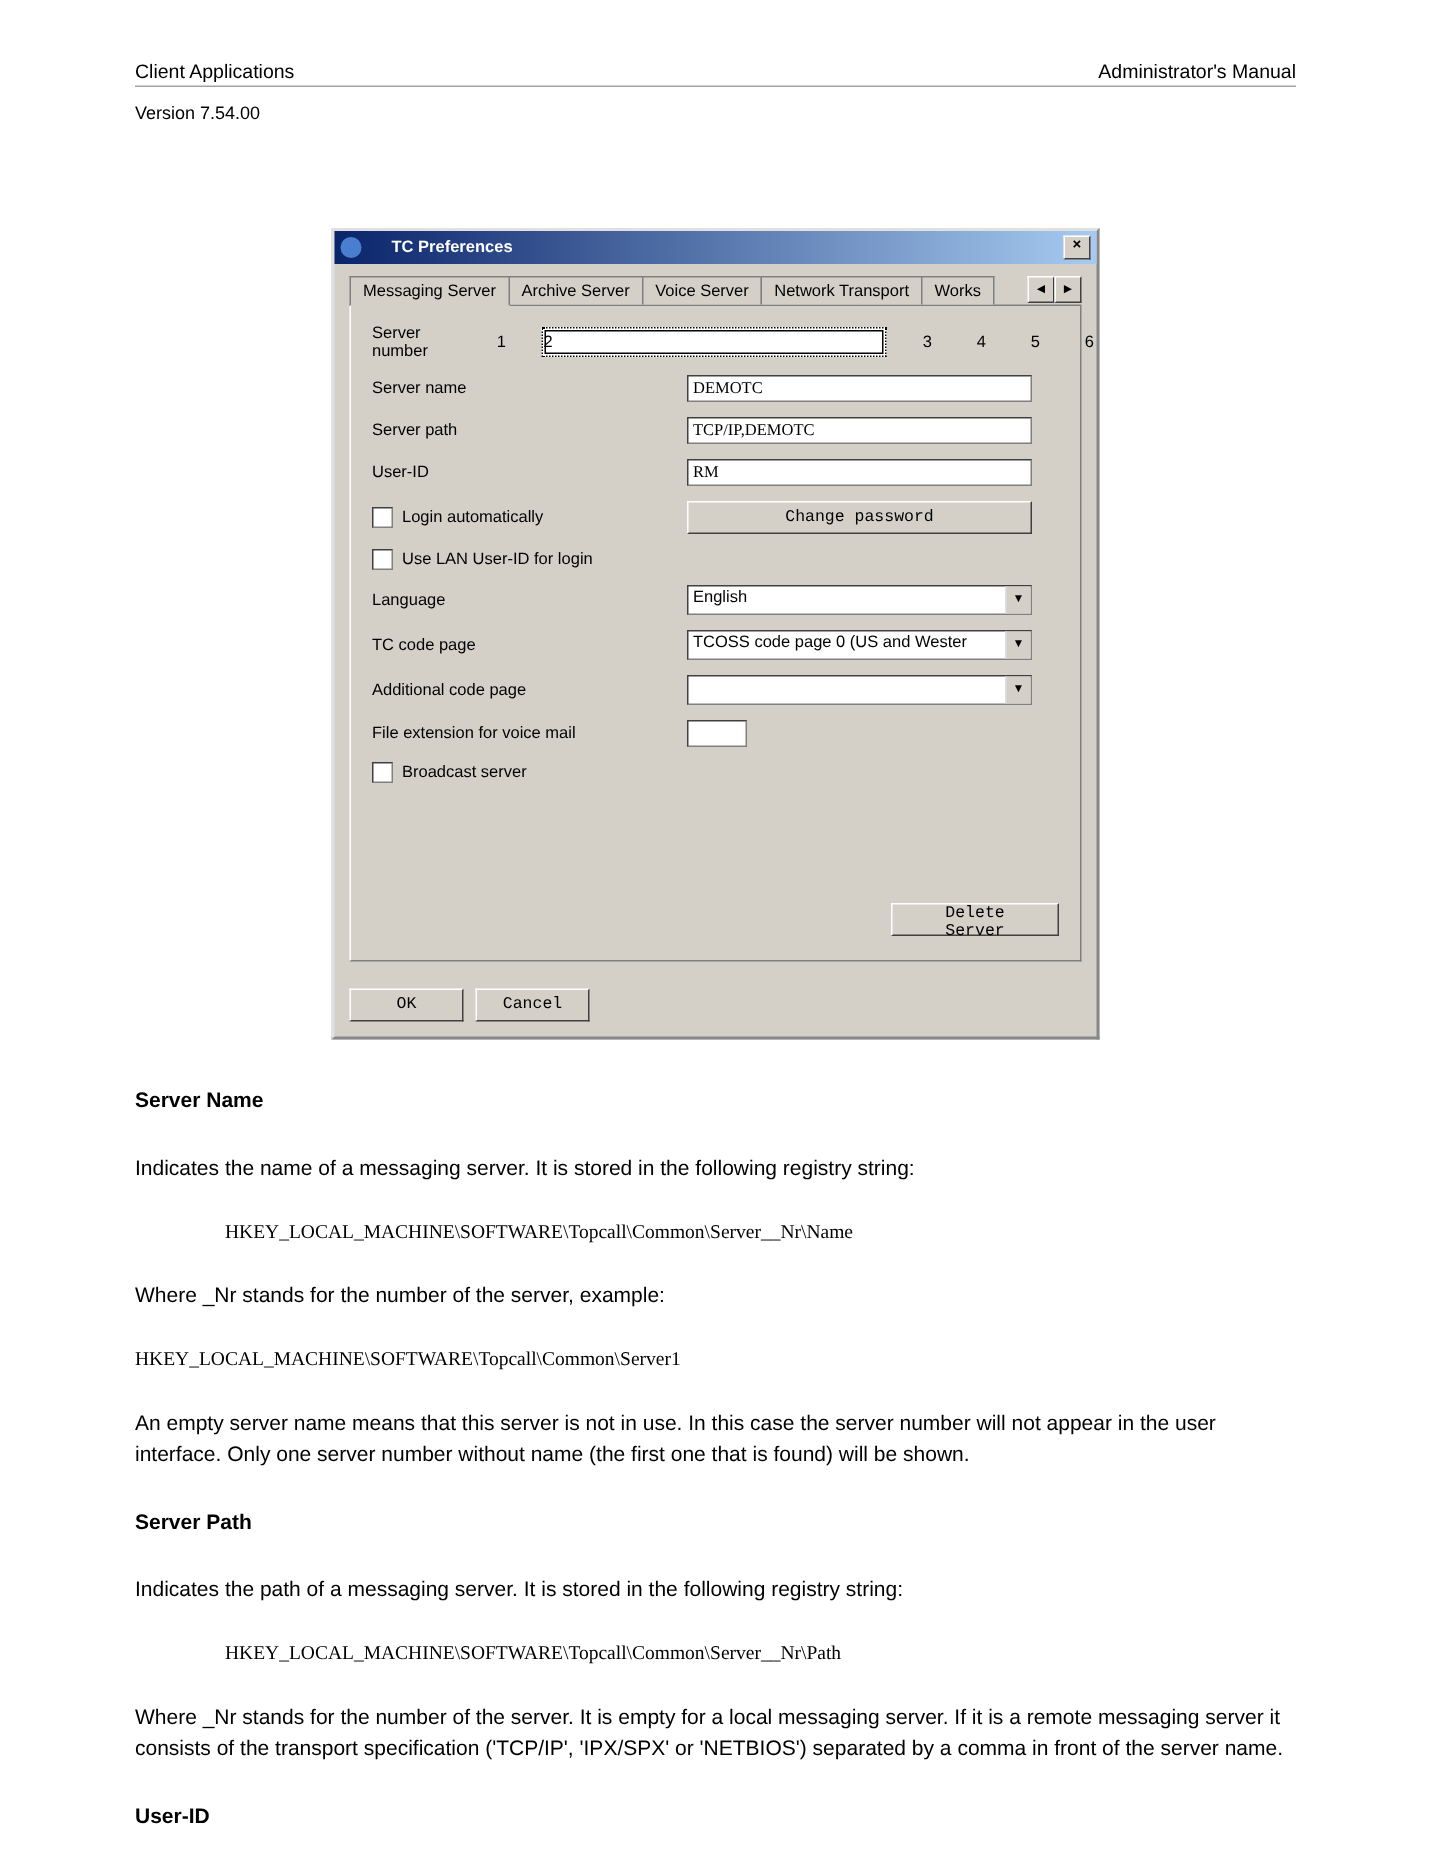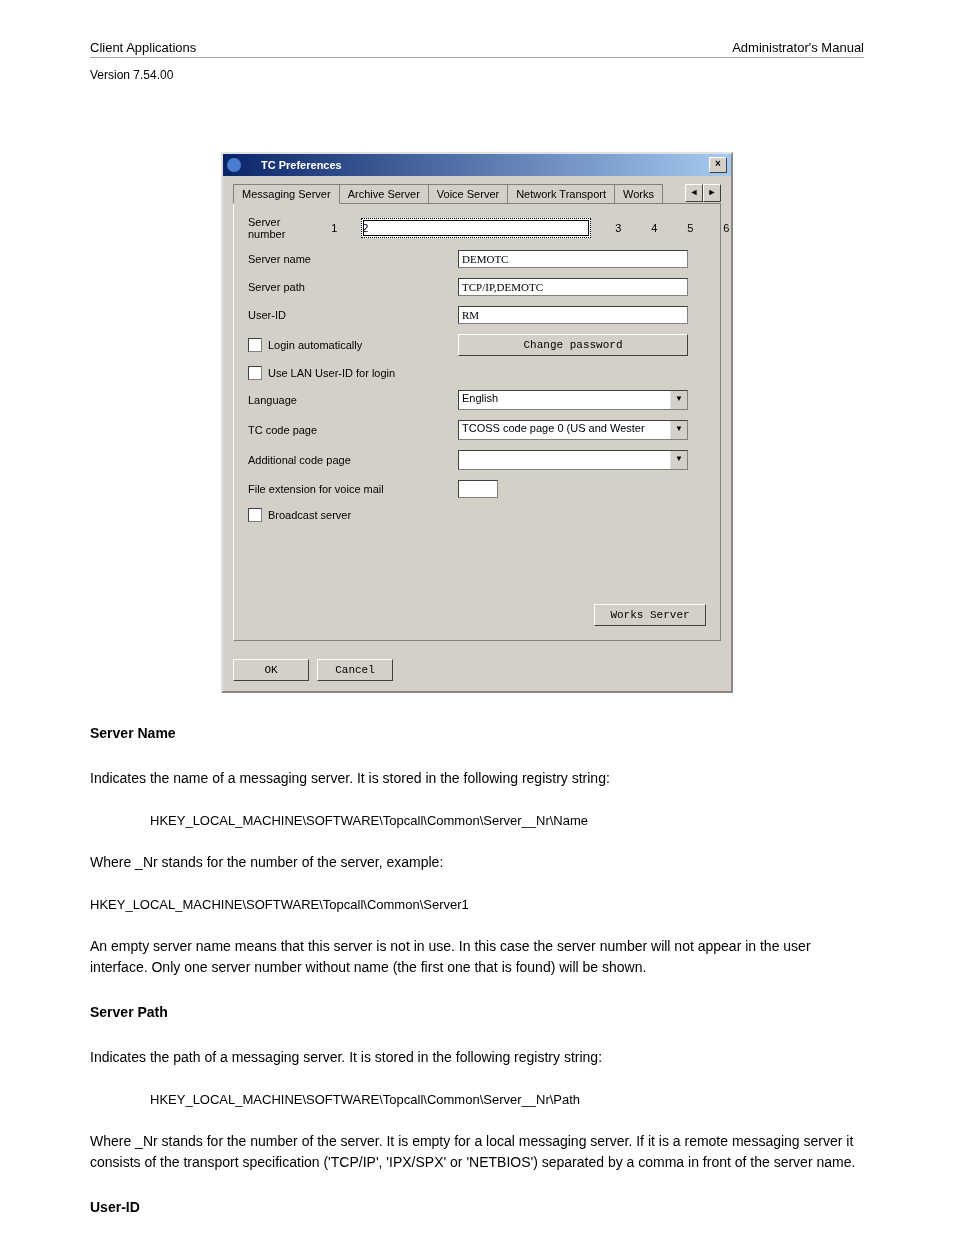--- a/index.html
+++ b/index.html
@@ -26,21 +26,21 @@
 .sel{width:230px;height:20px;display:flex;border:1px solid #808080;border-top-color:#404040;border-left-color:#404040;background:#fff;box-sizing:border-box}
 .sel-val{flex:1;padding:1px 3px;white-space:nowrap;overflow:hidden}
 .sel-arrow{width:16px;background:#d4d0c8;border-left:1px solid #e0e0e0;text-align:center;font-size:8px;line-height:16px}
 .chk{width:12px;height:12px;border:1px solid #808080;border-top-color:#404040;border-left-color:#404040;background:#fff;margin-right:6px;flex-shrink:0}
 .btn{height:22px;padding:0 14px;background:#d4d0c8;border:1px solid #fff;border-right-color:#404040;border-bottom-color:#404040;font-family:Liberation Mono, monospace;font-size:11px;cursor:default}
 .btn-wide{width:230px;padding:0}
 .delete-row{position:absolute;right:14px;bottom:14px}
 .dlg-footer{padding:8px 10px 10px;display:flex;justify-content:flex-start;gap:8px}
 .dlg-footer .btn{width:76px}
 .body-text{font-size:14px;line-height:1.5;margin:24px 0}
-.reg{font-family:Liberation Sans, sans-serif;font-size:13px;margin:9px 0 10px 60px;white-space:pre}
+.reg{font-family:Liberation Serif, serif;font-size:13px;margin:9px 0 10px 60px;white-space:pre}
 </style>
 </head>
 <body>
 
 <div class="page">
  <div class="header-line">
   <span>Client Applications</span>
   <span>Administrator's Manual</span>
  </div>
  <div style="font-size:12px;margin-bottom:6px">Version 7.54.00</div>
@@ -125,21 +125,21 @@
      <div class="lbl">File extension for voice mail</div>
      <input class="txt short" value="" style="">
     </div>
     <div class="row">
      <div class="lbl" style="display:flex;align-items:center">
       <span class="chk"></span>
       <span>Broadcast server</span>
      </div>
     </div>
     <div class="delete-row">
-     <button class="btn" style="width:112px">Works Server</button>
+     <button class="btn" style="width:112px">Delete Server</button>
     </div>
    </div>
   </div>
   <div class="dlg-footer">
    <button class="btn">OK</button>
    <button class="btn">Cancel</button>
   </div>
  </div>
 
  <div class="body-text"><b>Server Name</b></div>

